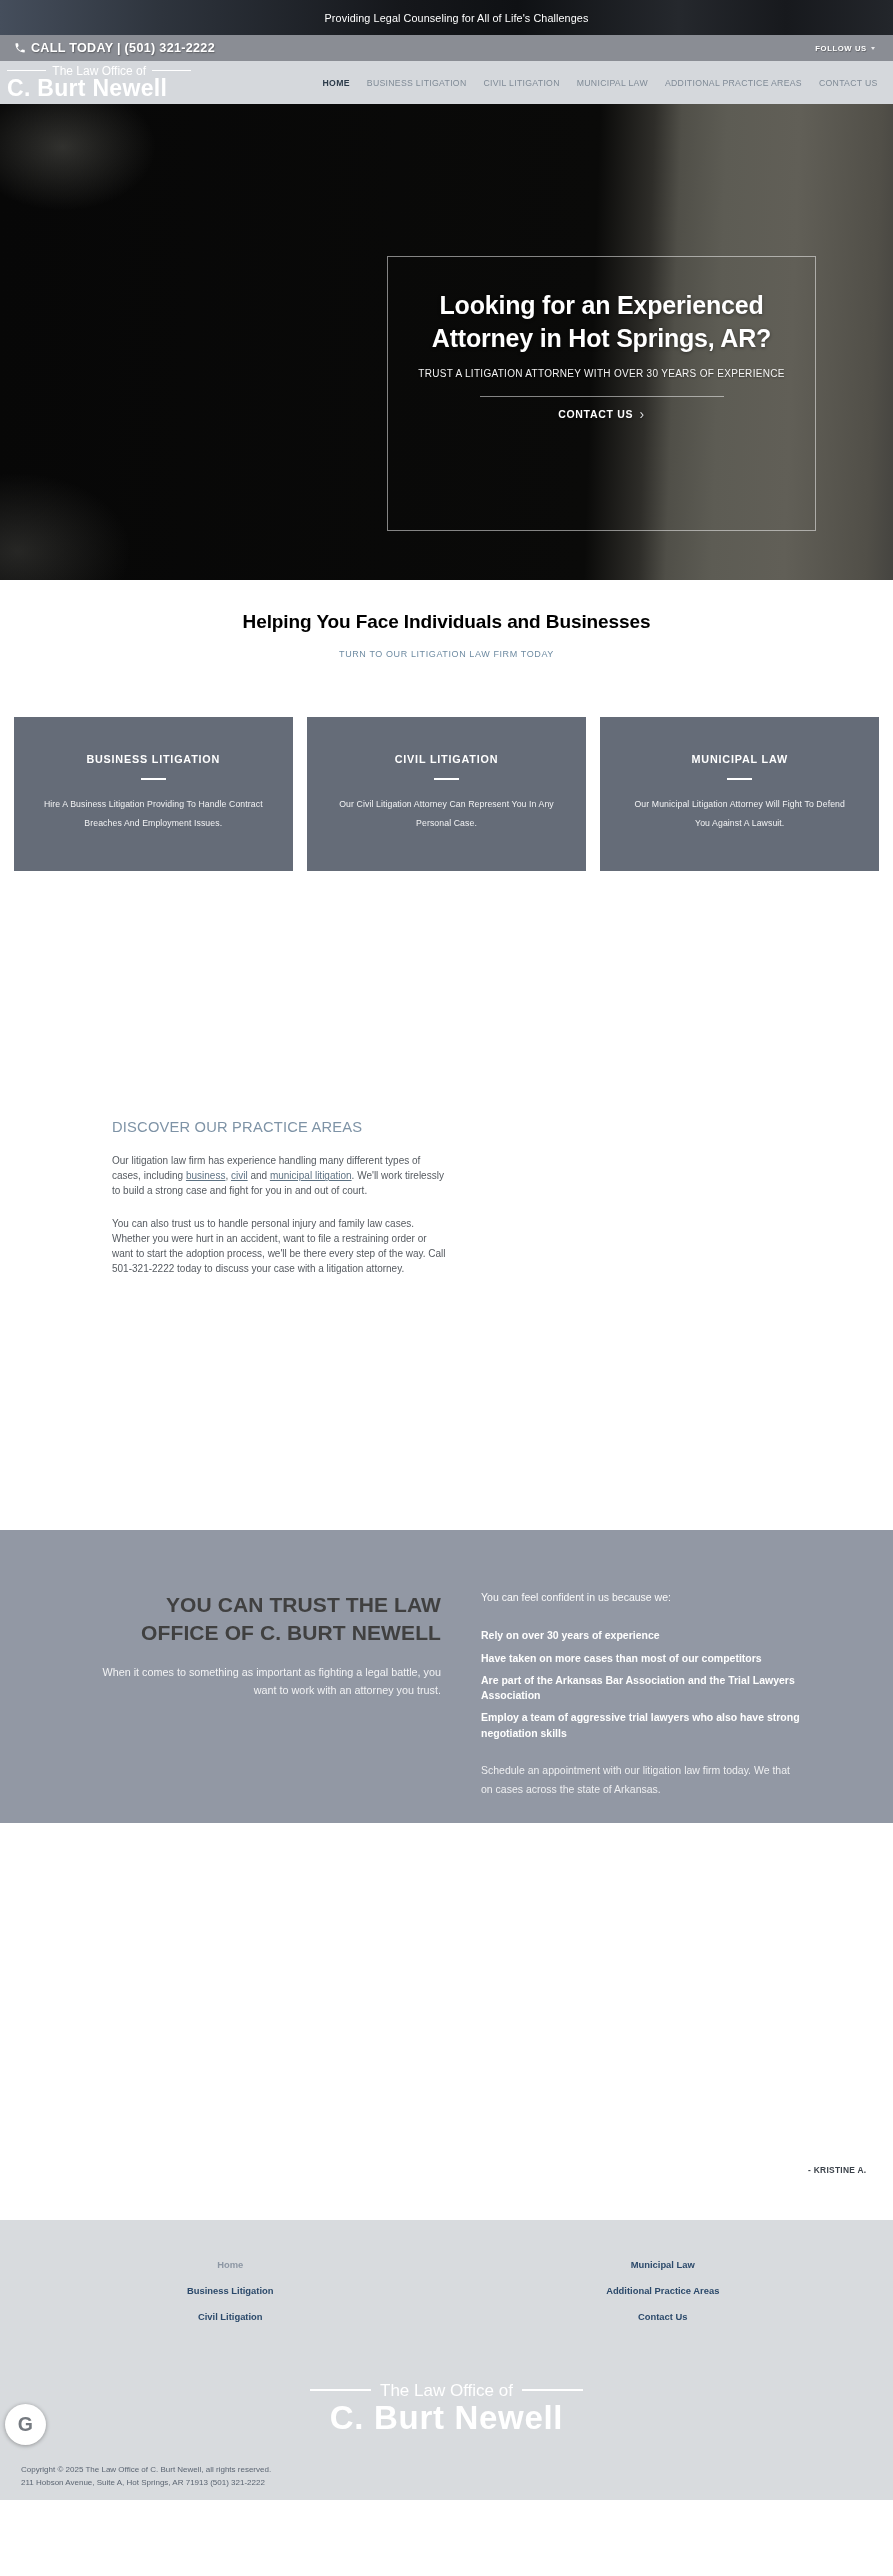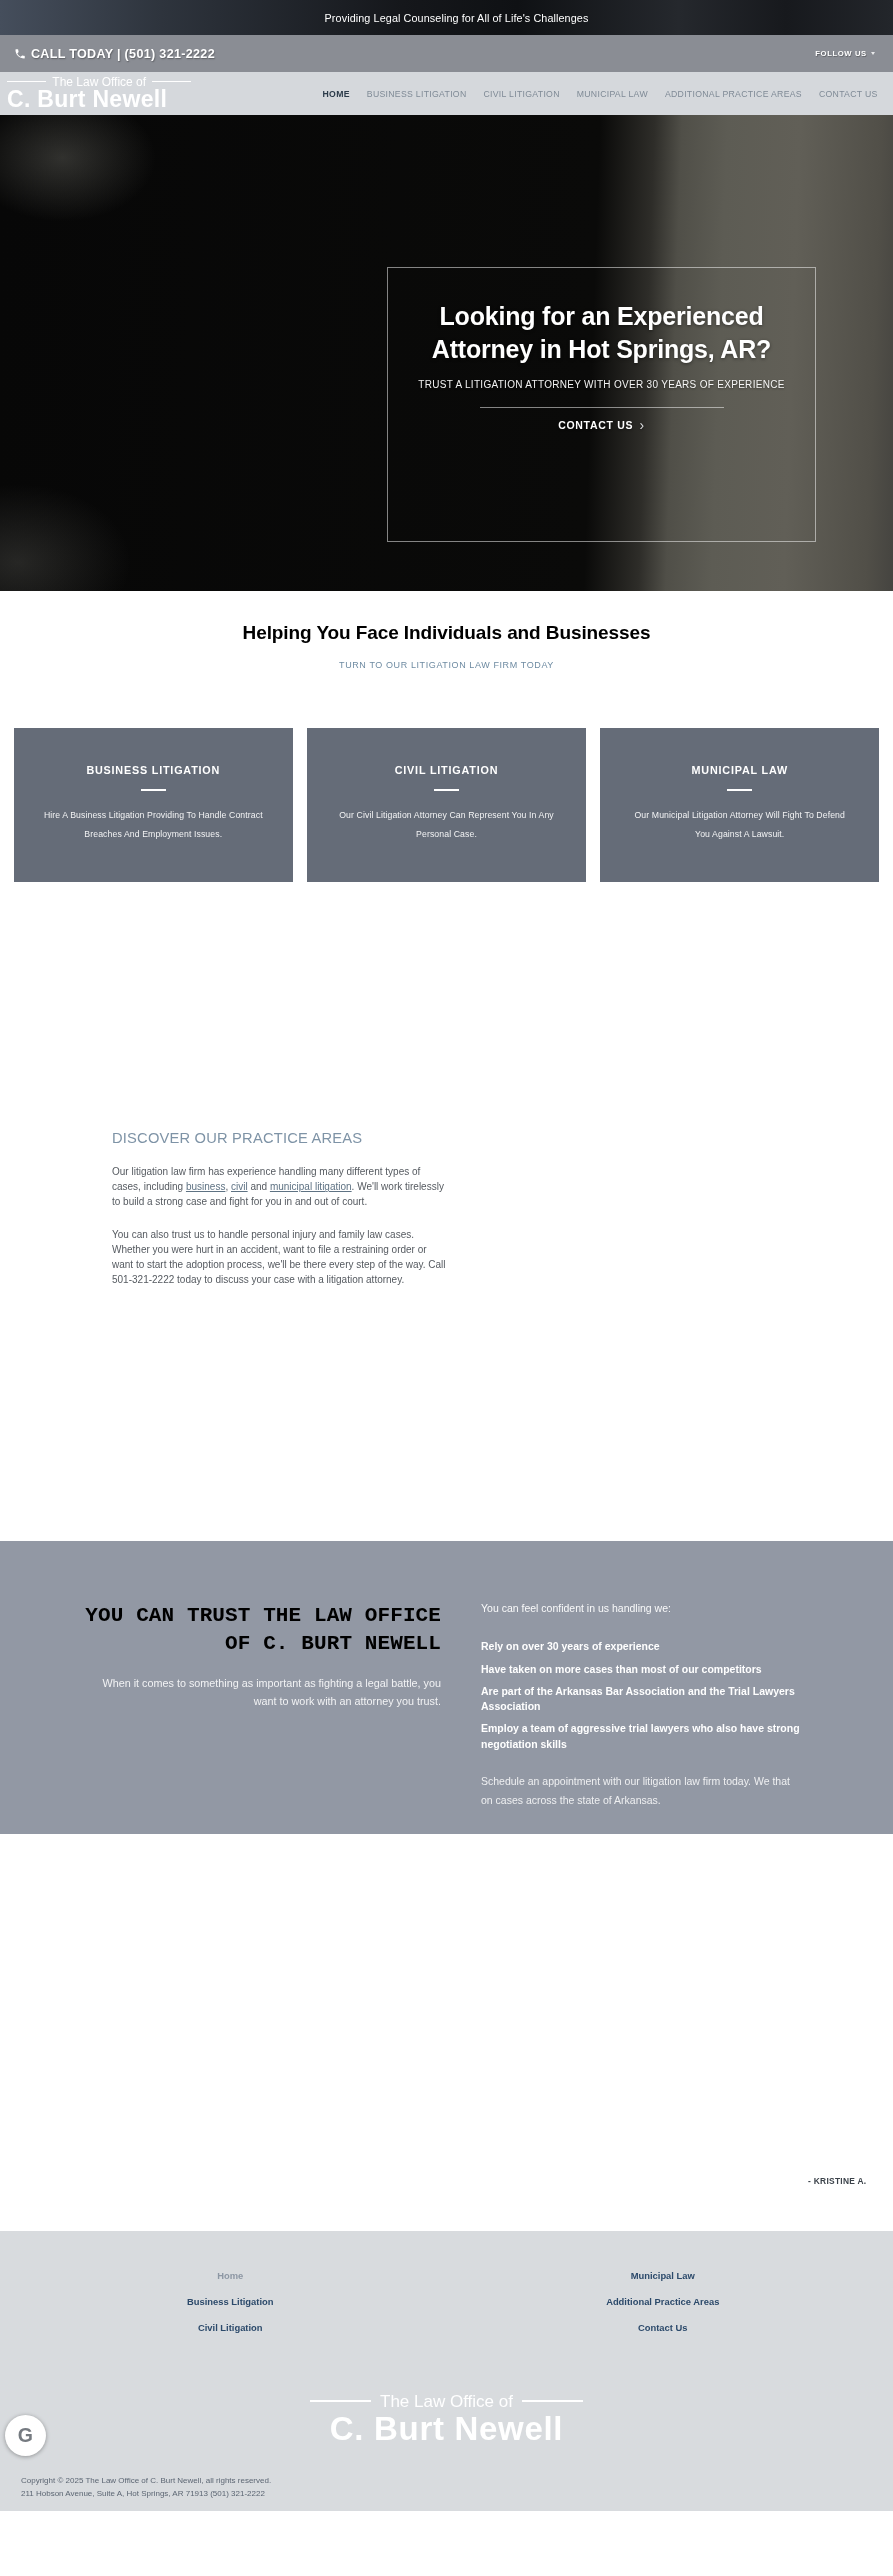--- a/index.html
+++ b/index.html
@@ -6,21 +6,21 @@
   * { margin:0; padding:0; box-sizing:border-box; }
   body { width:893px; background:#ffffff; font-family:"Liberation Sans","DejaVu Sans",sans-serif; }
   a { text-decoration:none; }
 
   
   .tagline-bar { height:35px; display:flex; align-items:center; justify-content:center;
     background:linear-gradient(90deg,#454e5c 0%,#2e343d 18%,#15171b 45%,#0f1114 58%,#25282d 76%,#17191d 88%,#23262b 100%);
     color:#fff; font-size:10.8px; letter-spacing:0.1px;padding-left:20px; }
 
   
-  .call-bar { height:37px; background:#8a8d94; display:flex; align-items:center; justify-content:space-between; padding:0 18px 0 14px; }
+  .call-bar { height:26px; background:#8a8d94; display:flex; align-items:center; justify-content:space-between; padding:0 18px 0 14px; }
   .call-left { display:flex; align-items:center; gap:4.9px; color:#fff; font-weight:bold; font-size:12.6px;
     letter-spacing:0.3px; text-shadow:0.7px 0.7px 1.4px rgba(0,0,0,0.35); }
   .call-left svg { display:block; }
   .follow { display:flex; align-items:center; gap:4.2px; color:#fff; font-weight:bold; font-size:7.7px;
     letter-spacing:0.6px; text-shadow:0.7px 0.7px 0.7px rgba(0,0,0,0.3); cursor:pointer; }
   .caret-down { width:0; height:0; border-left:2.8px solid transparent; border-right:2.8px solid transparent; border-top:3.5px solid #e8e9eb; }
 
   
   .site-header { height:43px; background:#d5d8dc; display:flex; align-items:center; justify-content:space-between; padding:0 15.4px 0 7px; }
   .logo-block { line-height:1; }
@@ -63,21 +63,21 @@
   
   .discover { margin:248px 0 0 112px; width:334px; }
   .discover h3 { font-size:14.7px; font-weight:400; color:#7e93a6; letter-spacing:0.2px; }
   .discover p { margin-top:18px; font-size:10px; line-height:1.5; color:#555a60; }
   .discover a { color:#5e7283; text-decoration:underline; }
 
   
   .trust { margin-top:254px; height:293px; background:#9298a4; padding-top:61px; }
   .trust-inner { display:flex; width:865px; margin:0 auto; }
   .trust-left { width:357px; margin-left:70px; text-align:right; }
-  .trust-left h2 { font-size:21px; line-height:1.3; color:#000000; font-weight:bold; letter-spacing:0.1px;font-family:Liberation Mono, monospace; }
+  .trust-left h2 { font-size:21px; line-height:1.3; color:#404040; font-weight:bold; letter-spacing:0.1px; }
   .trust-left p { margin-top:18px; font-size:10.8px; line-height:1.65; color:rgba(255,255,255,0.88); }
   .trust-right { width:357px; margin-left:40px; color:#fff; }
   .trust-right .lead { font-size:10.5px; color:rgba(255,255,255,0.95); }
   .trust-right ul { margin-top:25px; list-style:none; }
   .trust-right li { font-size:10.5px; font-weight:bold; line-height:1.5; margin-bottom:6.3px; }
   .trust-right .outro { margin-top:19.5px; font-size:10.5px; line-height:1.75; color:rgba(255,255,255,0.85); width:321px; }
 
   
   .testimonial { margin:342px auto 0; width:840px; }
   .bubble { background:#f1f1f2; padding:21.6px 28px 29px; position:relative; font-size:10.5px; color:#4b5156; }
@@ -182,21 +182,21 @@
   <p>You can also trust us to handle personal injury and family law cases. Whether you were hurt in an accident, want to file a restraining order or want to start the adoption process, we'll be there every step of the way. Call 501-321-2222 today to discuss your case with a litigation attorney.</p>
 </div>
 
 <div class="trust">
   <div class="trust-inner">
     <div class="trust-left">
       <h2>YOU CAN TRUST THE LAW OFFICE OF C. BURT NEWELL</h2>
       <p>When it comes to something as important as fighting a legal battle, you want to work with an attorney you trust.</p>
     </div>
     <div class="trust-right">
-      <div class="lead">You can feel confident in us handling we:</div>
+      <div class="lead">You can feel confident in us because we:</div>
       <ul>
         <li>Rely on over 30 years of experience</li>
         <li>Have taken on more cases than most of our competitors</li>
         <li>Are part of the Arkansas Bar Association and the Trial Lawyers Association</li>
         <li>Employ a team of aggressive trial lawyers who also have strong negotiation skills</li>
       </ul>
       <div class="outro">Schedule an appointment with our litigation law firm today. We that on cases across the state of Arkansas.</div>
     </div>
   </div>
 </div>

